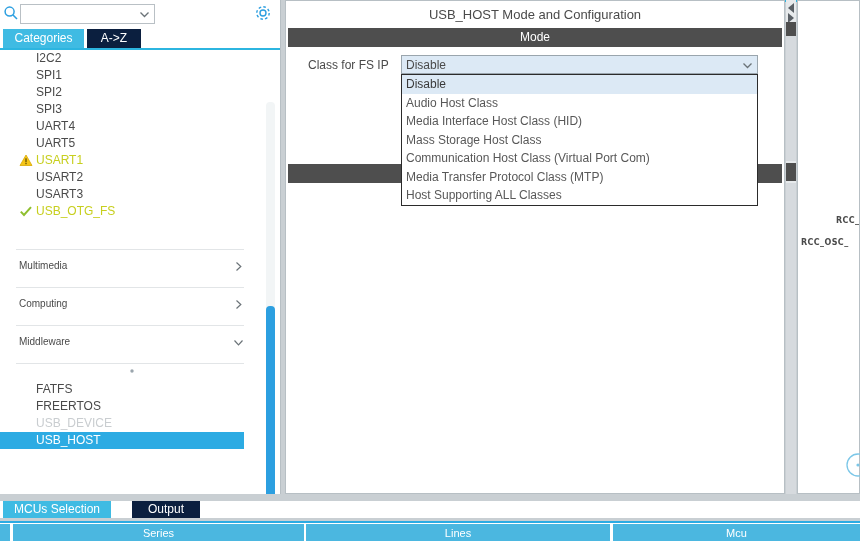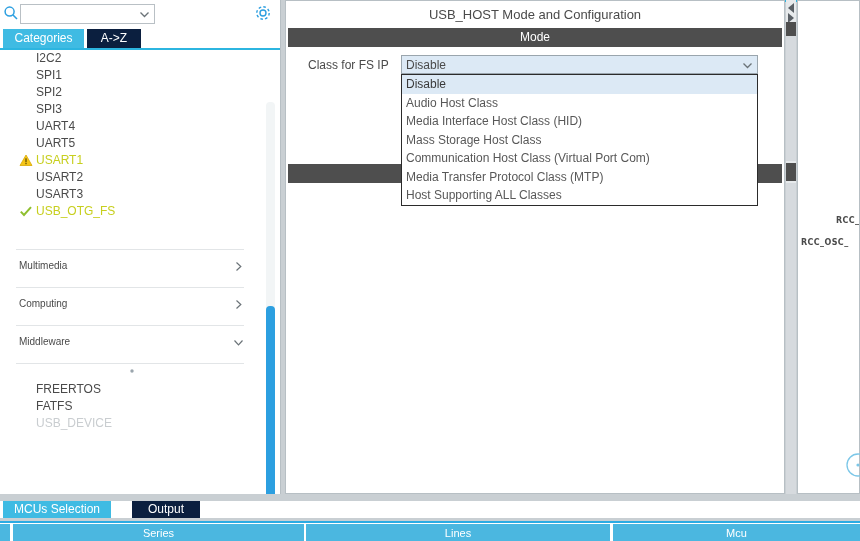--- a/index.html
+++ b/index.html
@@ -301,23 +301,24 @@
       </div>
       <div class="group-sep" style="top:313px;"></div>
 
       <div class="mw-spinner" style="top:318px;">
         <svg width="12" height="12" viewBox="0 0 12 12">
           <circle cx="6" cy="3" r="1.7" fill="#9aa5ad"></circle>
         </svg>
       </div>
 
       <div class="mw-list" style="top:331px;">
+        <div class="mw-item">FATFS</div>
         <div class="mw-item">FREERTOS</div>
-        <div class="mw-item">FATFS</div>
         <div class="mw-item disabled">USB_DEVICE</div>
+        <div class="mw-item selected">USB_HOST</div>
       </div>
 
       <div class="left-scroll-track"></div>
       <div class="left-scroll-thumb"></div>
     </div>
   </div>
 
   <div class="center-panel">
     <div class="cfg-title">USB_HOST Mode and Configuration</div>
     <div class="mode-bar">Mode</div>

